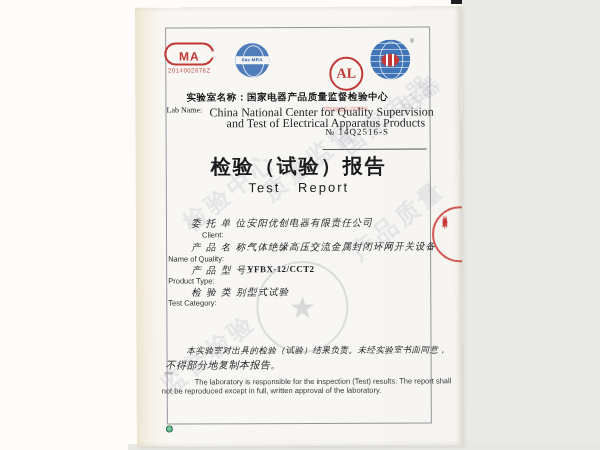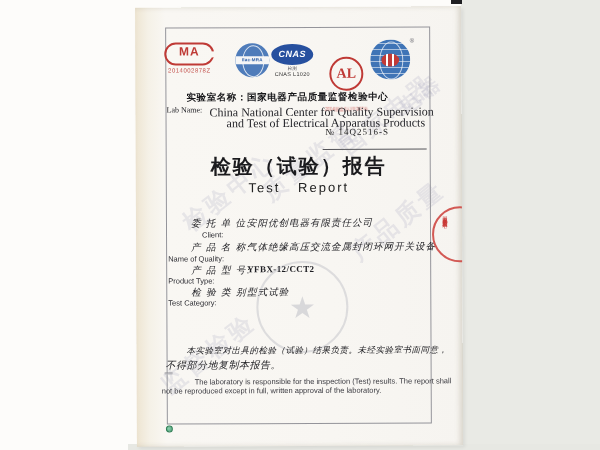--- a/index.html
+++ b/index.html
@@ -35,21 +35,21 @@
   }
   .wm1{ left:118px; top:138px; } .wm2{ left:196px; top:92px; }
   .wm3{ left:38px;  top:168px; } .wm4{ left:206px; top:198px; }
   .wm5{ left:16px;  top:330px; } .wm6{ left:262px; top:74px; font-size:20px; }
 
   
   .logo { position:absolute; text-align:center; }
   .cma { left:22px; top:35px; width:64px; }
   .cma-outline {
     width:50px; height:23px; margin:0 auto; border:2.5px solid #bf3a36; border-radius:12px;
-    position:relative; display:flex; align-items:flex-start; justify-content:center;
+    position:relative; display:flex; align-items:flex-end; justify-content:center;
   }
   .cma-outline::after { content:""; position:absolute; right:-3px; top:7px; width:5px; height:6px; background:#f9f7f3; }
   .cma-mark { color:#bf3a36; font-weight:bold; font-size:12px; letter-spacing:1px; }
   .cma-no { margin-top:2px; color:#c4524e; font-size:6px; letter-spacing:0.5px; }
 
   .ilac { left:100px; top:36px; width:36px; }
   .ilac-globe {
     width:34px; height:34px; border-radius:50%; background:#4f7cba; position:relative; overflow:hidden;
   }
   .ilac-globe::before {
@@ -190,25 +190,20 @@
       </div>
       <div class="cma-no">2014002878Z</div>
     </div>
 
     <div class="logo ilac">
       <div class="ilac-globe">
         <div class="ilac-band">ilac-MRA</div>
       </div>
     </div>
 
-    <div class="logo cnas">
-      <div class="cnas-ellipse">CNAS</div>
-      <div class="cnas-sub">检测</div>
-      <div class="cnas-no">CNAS L1020</div>
-    </div>
 
     <div class="logo cal">
       <div class="cal-circle">AL</div>
       <div class="cal-no">2014国监(认)字347号</div>
     </div>
 
     <div class="logo globe5">
       <div class="globe5-circle">
         <div class="globe5-emblem"></div>
       </div>

